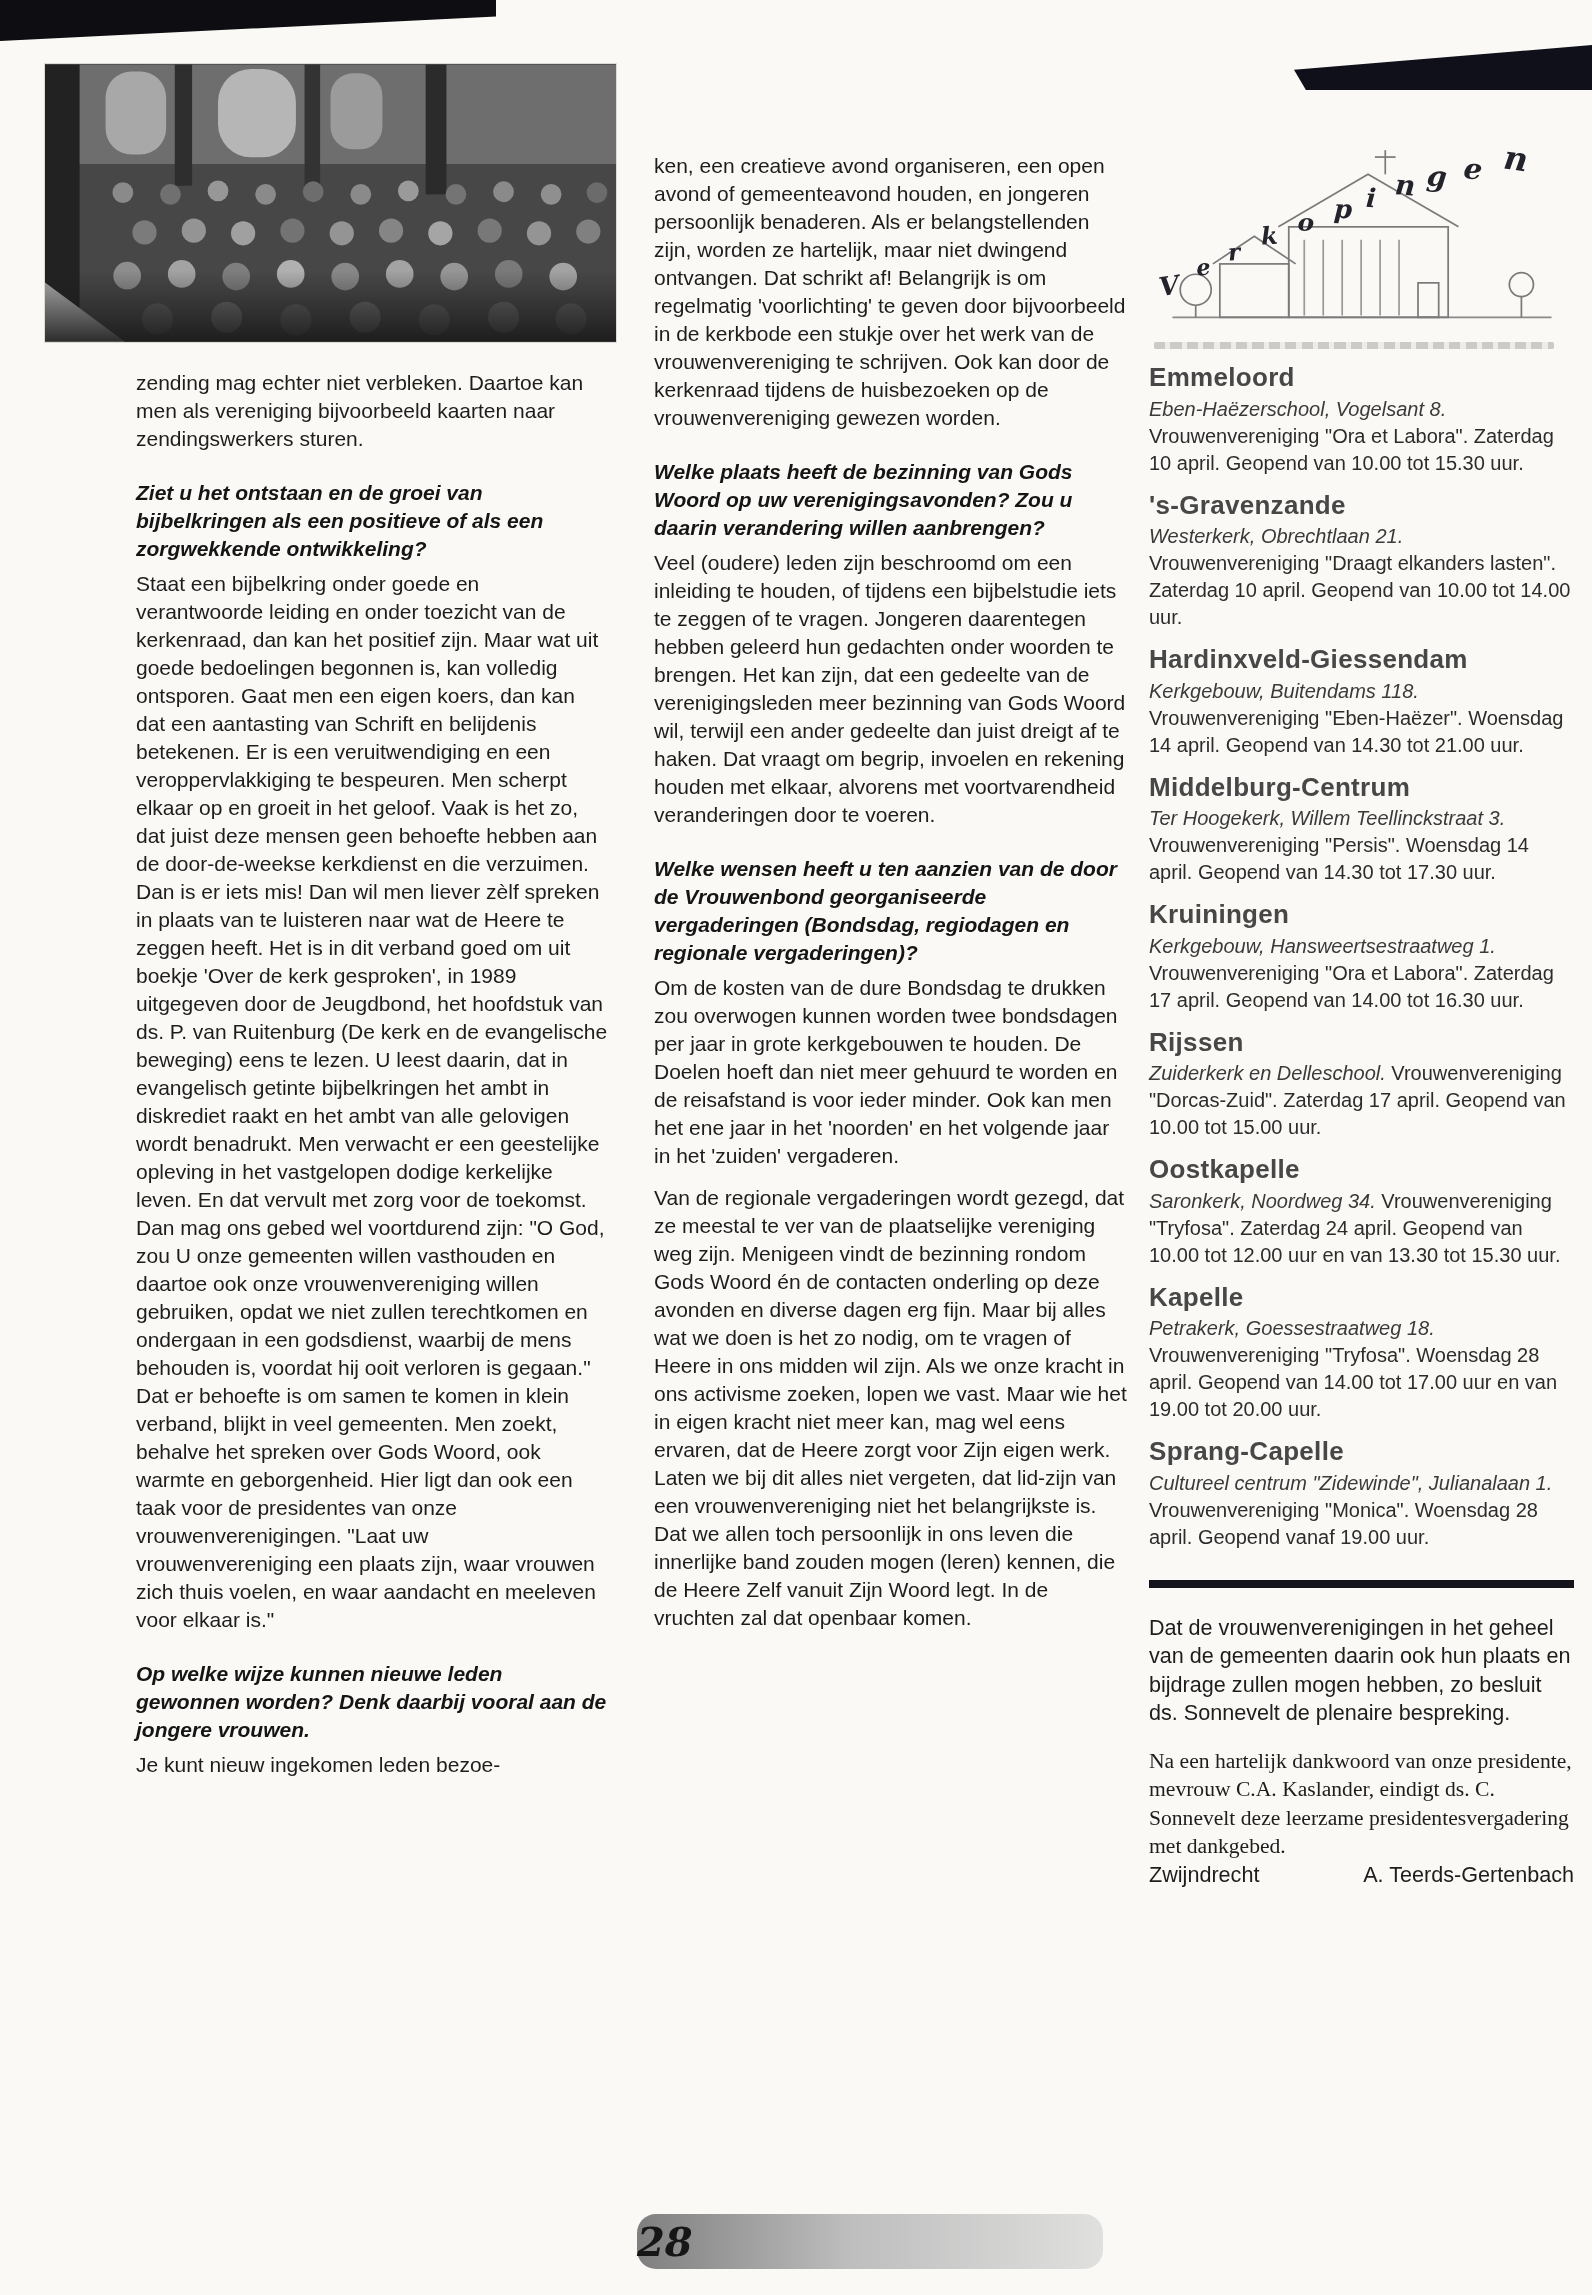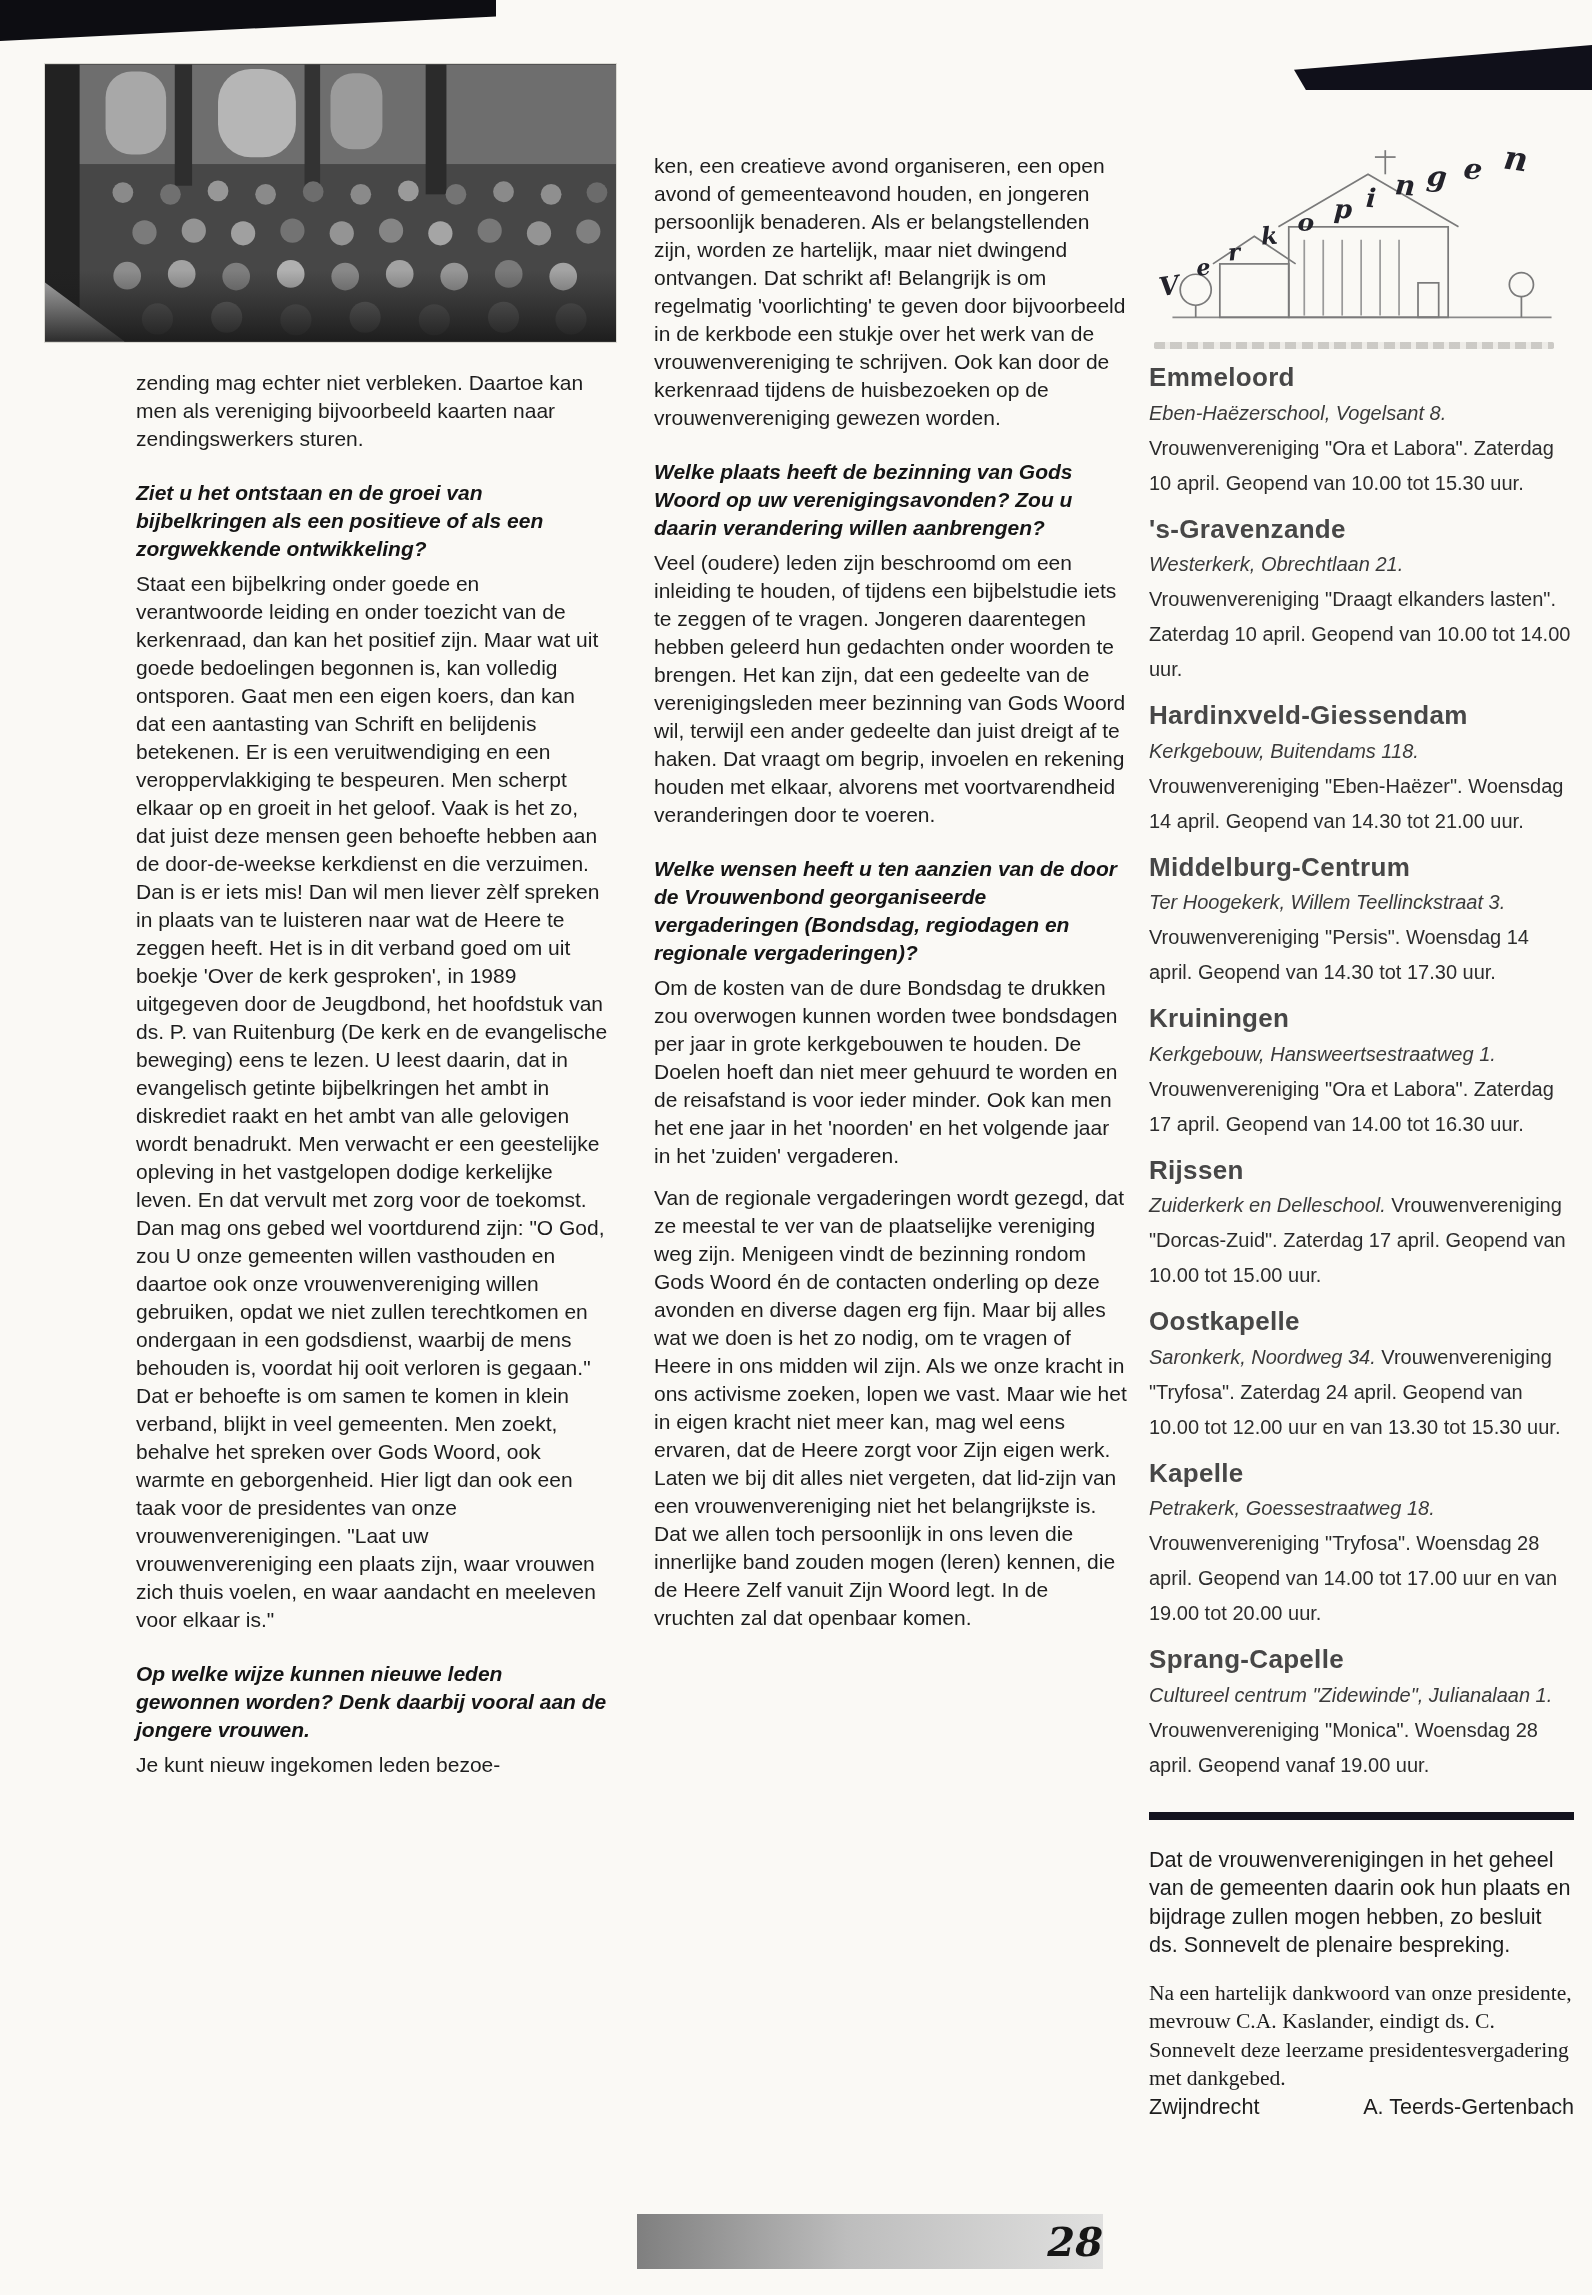--- a/index.html
+++ b/index.html
@@ -27,31 +27,31 @@
   
   .logo-box { position:relative; width:406px; height:193px; margin:0 0 3.5px 10.4px; }
   .logo-letter { position:absolute; font-family:"DejaVu Serif", serif;
     font-style:italic; font-weight:bold; color:#23232b; }
   .caption-strip { width:94%; height:7.8px; margin:1.7px 0 12px 5.2px; opacity:.65; border-radius:1.7px;
     background:repeating-linear-gradient(90deg,#b3b1ac 0 11.2px,#e7e5e0 11.2px 16.4px); }
   
   .listing { margin:0 0 10.4px 0; }
   .city { font-weight:bold; font-size:26px; line-height:29px; letter-spacing:0.3px;
     color:#474747; margin:14px 0 3.5px 0; }
-  .listing-body { font-size:20px; line-height:35px; color:#2c2c2c; }
+  .listing-body { font-size:20px; line-height:27px; color:#2c2c2c; }
   .venue { font-style:italic; color:#3a3a3a; }
   .divider { height:7.8px; background:#14141f; margin:29px 0 26px 0; }
   .closing { font-size:21.6px; line-height:28.5px; margin:0; }
   .closing.gap { margin-top:19px;font-family:Liberation Serif, serif; }
   .signoff { display:flex; justify-content:space-between; 
     font-size:21.6px; }
   
   .pagenum-bar { position:absolute; left:637px; top:2214px; width:466px; height:55px;
     background:linear-gradient(90deg,#7f7f7f 0%,#bdbdbd 45%,#e0e0df 100%);
-    display:flex; align-items:center; justify-content:flex-end; }
+    display:flex; align-items:center; justify-content:flex-start;border-radius:19px; }
   .pagenum { font-family:"DejaVu Serif", serif; font-style:italic; font-weight:bold;
     font-size:40px; color:#161616; }
 </style>
 </head>
 <body>
 
 <div class="page">
 
   <div class="artifact-tl"></div>
   <div class="artifact-tr"></div>

